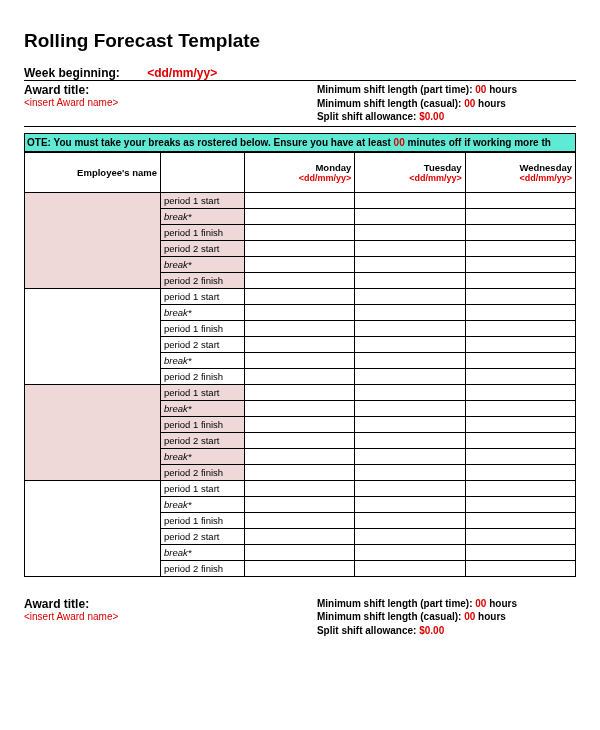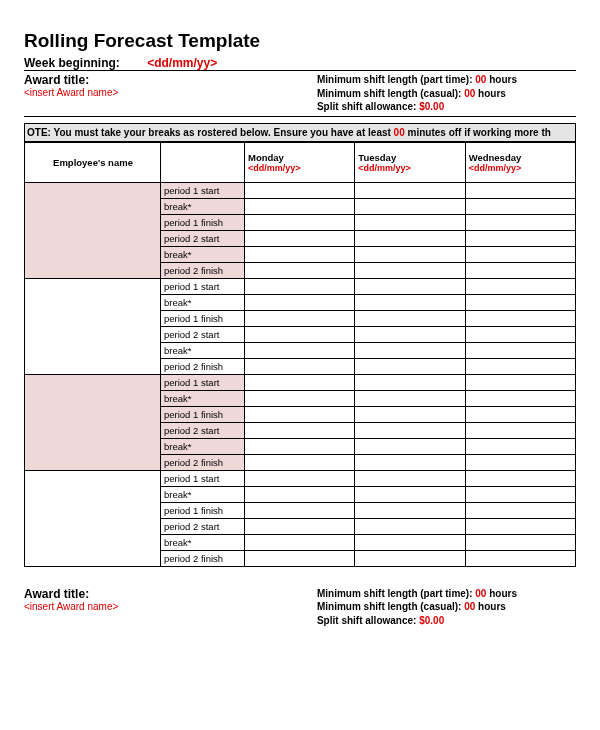--- a/index.html
+++ b/index.html
@@ -8,42 +8,42 @@
     padding: 30px 24px;
     font-family: Arial, sans-serif;
     font-size: 10px;
     color: #000;
     background: #fff;
     width: 600px;
   }
   h1 {
     font-size: 19px;
     font-weight: bold;
-    margin: 0 0 4px 0;
+    margin: 0 0 14px 0;
   }
   .week-row {
     font-size: 12px;
     font-weight: bold;
   }
   .week-row .value { color: #d00; margin-left: 24px; }
   .award-block {
     border-top: 1px solid #000;
     border-bottom: 1px solid #000;
     padding: 2px 0 2px 0;
     display: flex;
   }
   .award-block.bottom { border: none; margin-top: 18px; }
   .award-left { width: 48%; }
   .award-right { width: 52%; }
   .award-left .lbl { font-weight: bold; font-size: 12px; }
   .award-left .val { color: #d00; font-size: 10px; }
   .award-right div { font-size: 10px; font-weight: bold; line-height: 1.35; padding-left: 28px; }
   .award-right .red { color: #d00; font-weight: bold; }
   .note-bar {
-    background: #e5e5e5;
+    background: #5eead4;
     border: 1px solid #000;
     font-size: 10px;
     font-weight: bold;
     padding: 3px 2px;
     margin-top: 6px;
     white-space: nowrap;
     overflow: hidden;
   }
   .note-bar .red { color: #d00; }
   table.sched {
@@ -53,29 +53,29 @@
   }
   table.sched th, table.sched td {
     border: 1px solid #000;
     font-size: 9.5px;
     padding: 2px 3px;
     vertical-align: middle;
     overflow: hidden;
   }
   table.sched th {
     font-weight: bold;
-    text-align: left;
+    text-align: right;
     height: 40px;
   }
   table.sched th .day { display: block; }
   table.sched th .date { display: block; color: #d00; font-size: 9px; }
   table.sched td.name-col { width: 136px; }
   table.sched td.period-col { width: 84px; white-space: nowrap; }
   .pink { background: #eed8d8; }
-  .italic { }
+  .italic { font-style: italic; }
   col.c-name { width: 136px; }
   col.c-per  { width: 84px; }
 </style>
 </head>
 <body>
 
 <h1>Rolling Forecast Template</h1>
 
 <div class="week-row">
   <span>Week beginning:</span>
@@ -107,21 +107,21 @@
 <table class="sched">
   <colgroup>
     <col class="c-name">
       <col class="c-per">
       <col>
       <col>
       <col>
   </colgroup>
   <thead>
     <tr>
-      <th style="text-align:center;padding-left:4px;">Employee's name</th>
+      <th style="text-align:right;padding-left:4px;">Employee's name</th>
       <th></th>
       <th>
           <span class="day">Monday</span>
           <span class="date">&lt;dd/mm/yy&gt;</span>
         </th>
       <th>
           <span class="day">Tuesday</span>
           <span class="date">&lt;dd/mm/yy&gt;</span>
         </th>
       <th>

